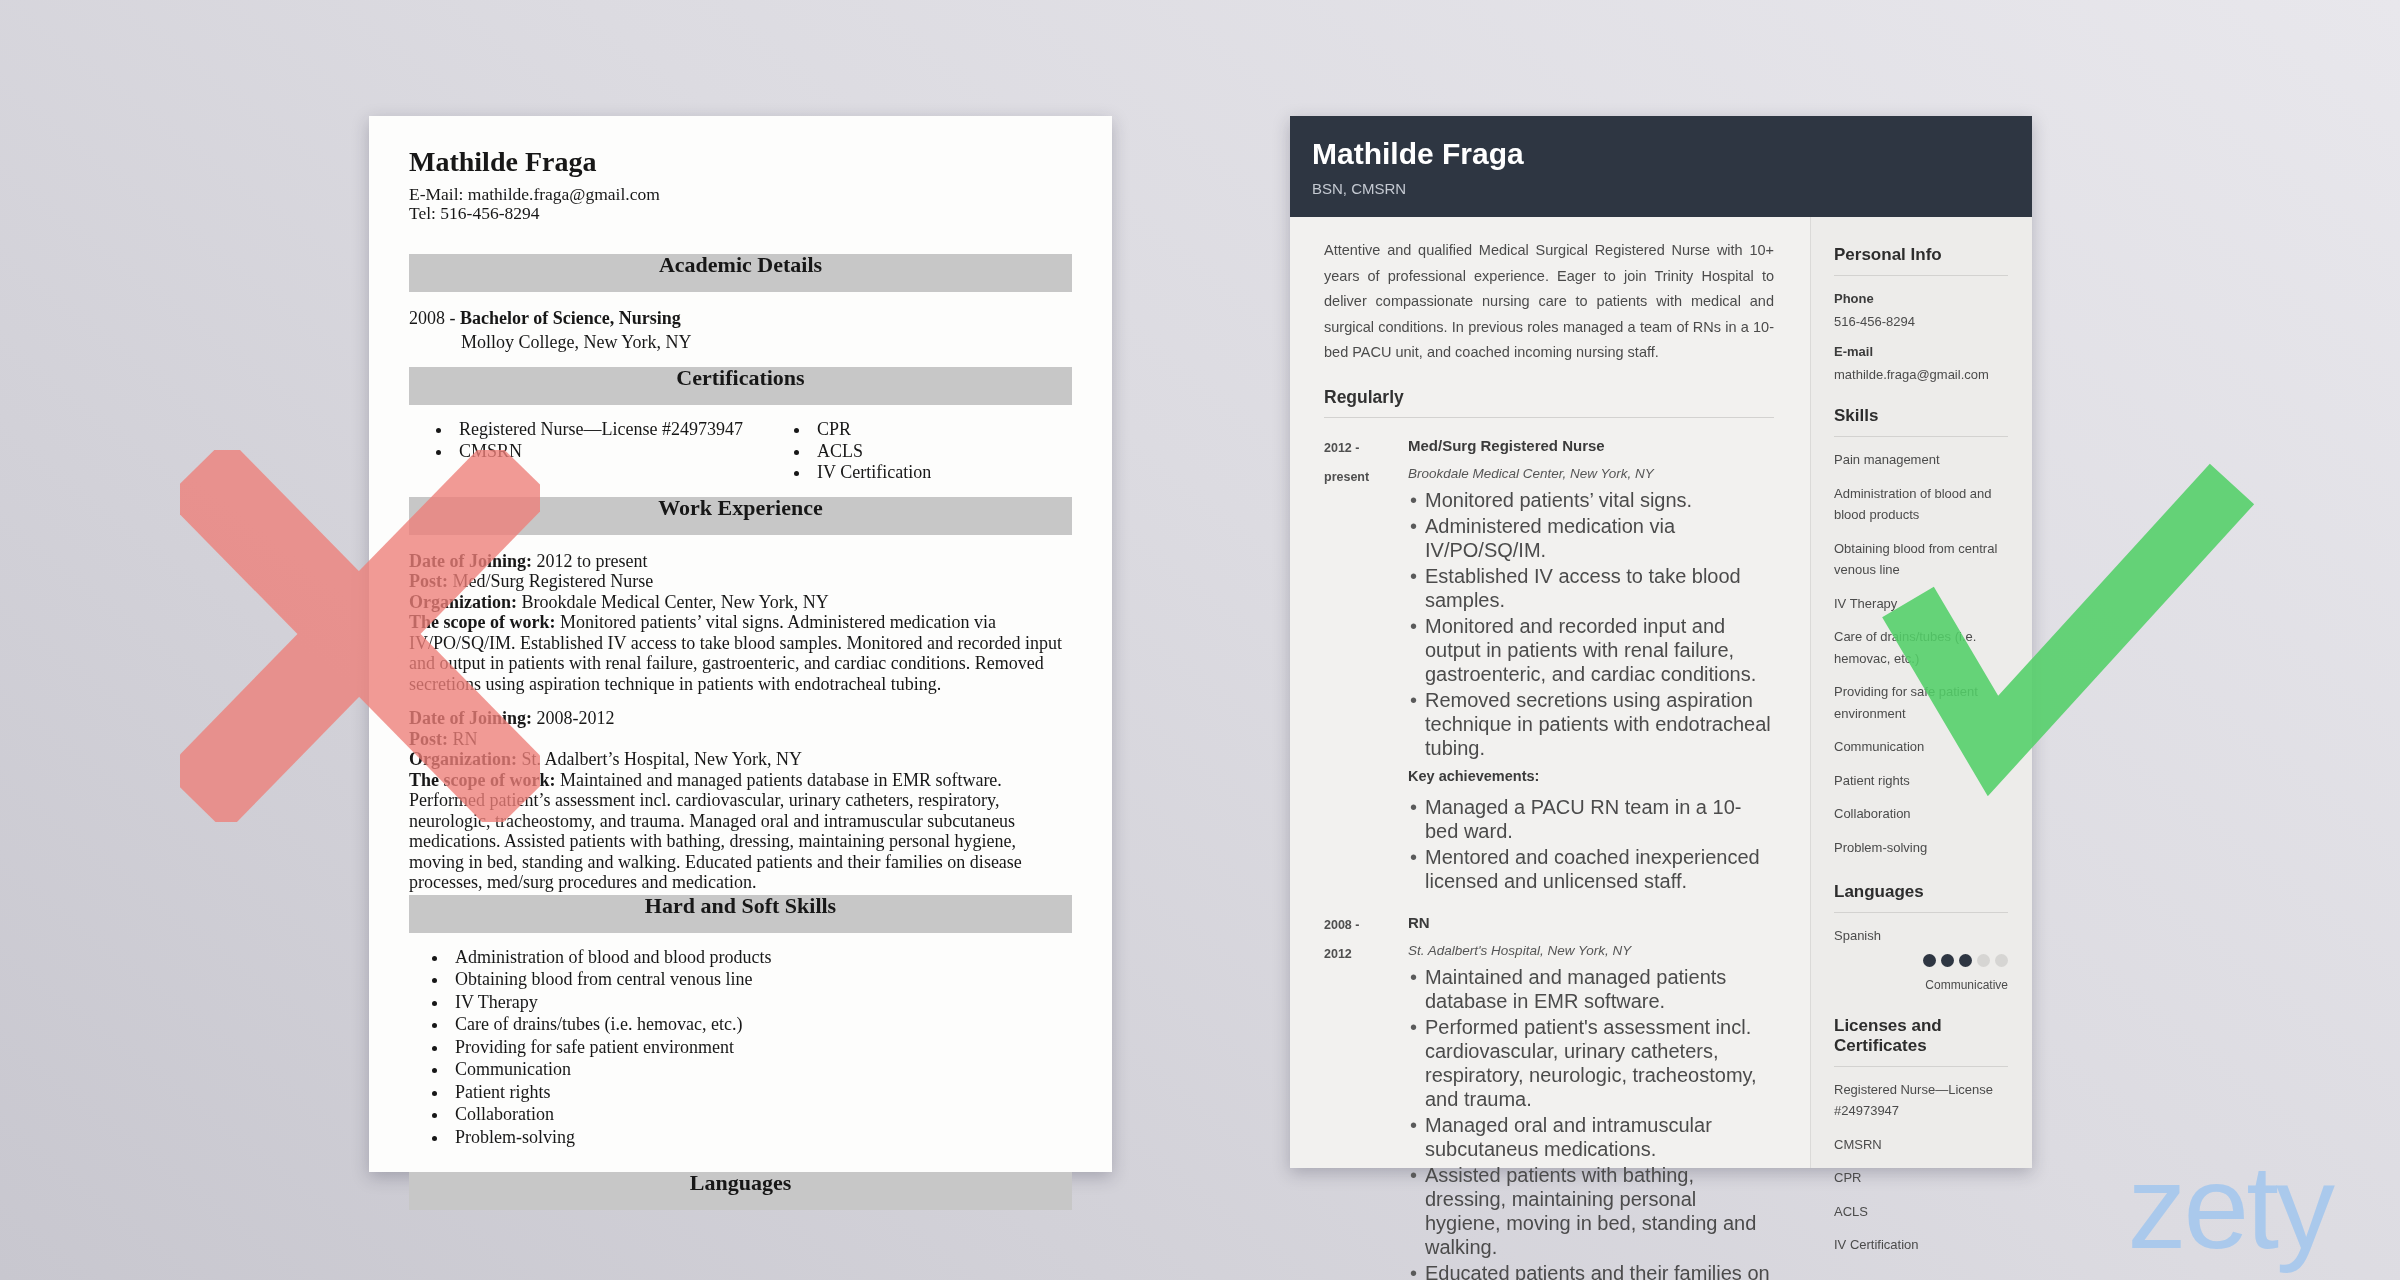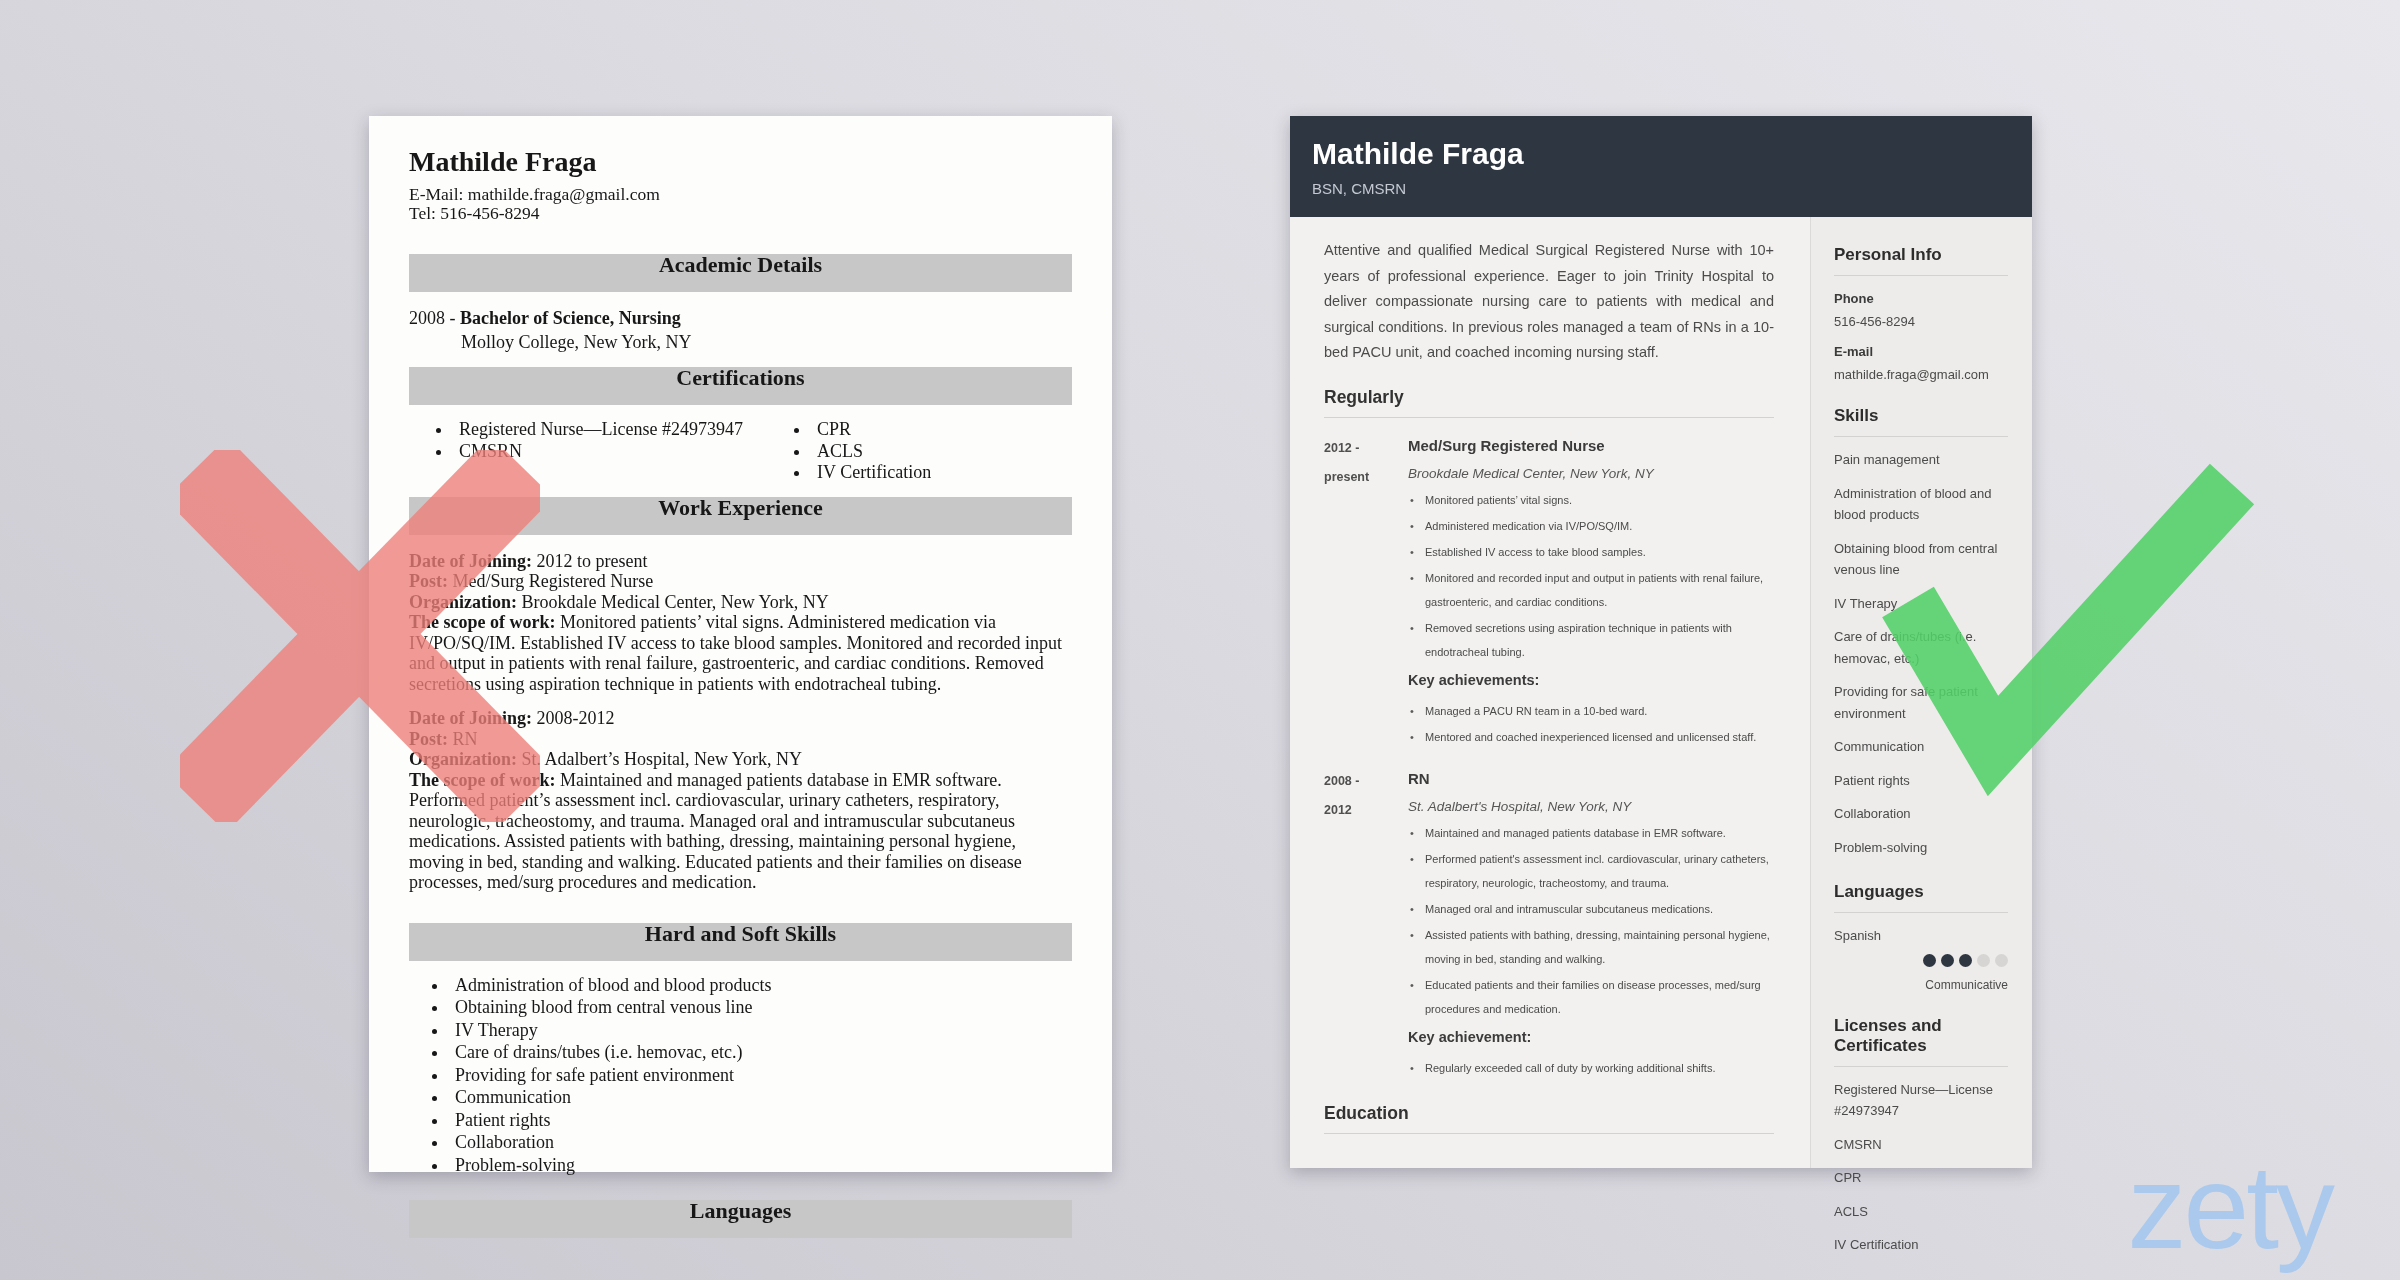--- a/index.html
+++ b/index.html
@@ -21,21 +21,21 @@
   .w-edu .school{margin:3px 0 0 52px;}
   .band-cert{margin-top:14px;}
   .w-cols{display:flex;margin-top:14px;font-size:18px;}
   .w-cols ul{margin:0;padding-left:44px;}
   .w-cols .col1{width:54%;box-sizing:border-box;}
   .w-cols .col2{flex:1;box-sizing:border-box;}
   .w-cols li,.w-skills li{line-height:21.5px;padding-left:6px;}
   .band-work{margin-top:13px;}
   .w-job{margin:16px 0 0;font-size:18px;line-height:20.5px;}
   .w-job + .w-job{margin-top:14px;}
-  .band-skills{margin-top:30px;}
+  .band-skills{margin-top:2px;}
   .w-skills{margin:14px 0 0;padding-left:40px;font-size:18px;}
   .w-skills li{margin-bottom:1px;}
   .band-lang{margin-top:24px;}
   .w-lang{margin:18px 0 0 36px;font-size:18px;}
 
   
   .right{left:1290px;width:742px;height:1052px;background:var(--right-main-bg,#f2f1ef);}
   .r-header{height:101px;background:var(--header-bg,#2e3642);padding-left:22px;
     display:flex;flex-direction:column;justify-content:center;box-sizing:border-box;}
   .r-name{font-size:30px;font-weight:bold;color:var(--header-title,#ffffff);margin:0;}
@@ -43,21 +43,21 @@
   .r-body{display:flex;height:951px;}
   .r-main{width:520px;flex:none;box-sizing:border-box;padding:21px 36px 0 34px;color:#4b4b4b;}
   .summary{margin:0;font-size:14.5px;line-height:25.5px;text-align:justify;}
   .r-heading{margin:21px 0 0;font-size:17.5px;font-weight:bold;color:#323232;
     padding-bottom:9px;border-bottom:1px solid #d3d2d0;}
   .job{display:flex;margin-top:16px;}
   .job-dates{width:84px;flex:none;font-size:12.5px;font-weight:bold;color:#4f4f4f;line-height:29px;}
   .job-content{flex:1;min-width:0;}
   .job-title{font-size:15px;font-weight:bold;color:#3b3b3b;line-height:20px;margin-top:2px;}
   .job-company{font-size:13.5px;font-style:italic;color:#565656;margin-top:10px;}
-  .r-ul{list-style:none;margin:7px 0 0;padding:0;font-size:11px;line-height:24px;color:#4b4b4b;}
+  .r-ul{list-style:none;margin:7px 0 0;padding:0;font-size:20px;line-height:24px;color:#4b4b4b;}
   .r-ul li{padding-left:17px;position:relative;margin-bottom:2px;}
   .r-ul li::before{content:"\2022";position:absolute;left:2px;color:#5a5a5a;}
   .key-label{font-size:14.5px;font-weight:bold;color:#3b3b3b;margin-top:5px;line-height:23px;}
 
   .r-side{flex:1;background:var(--right-side-bg,#edecea);border-left:1px solid #dbdad8;
     box-sizing:border-box;padding:24px 24px 0 23px;color:#4b4b4b;}
   .s-heading{font-size:17px;font-weight:bold;color:#2d2d2d;margin:24px 0 0;
     padding-bottom:10px;border-bottom:1px solid #d3d2d0;}
   .s-heading.first{margin-top:4px;}
   .s-label{font-size:13px;font-weight:bold;color:#3b3b3b;margin-top:15px;}

